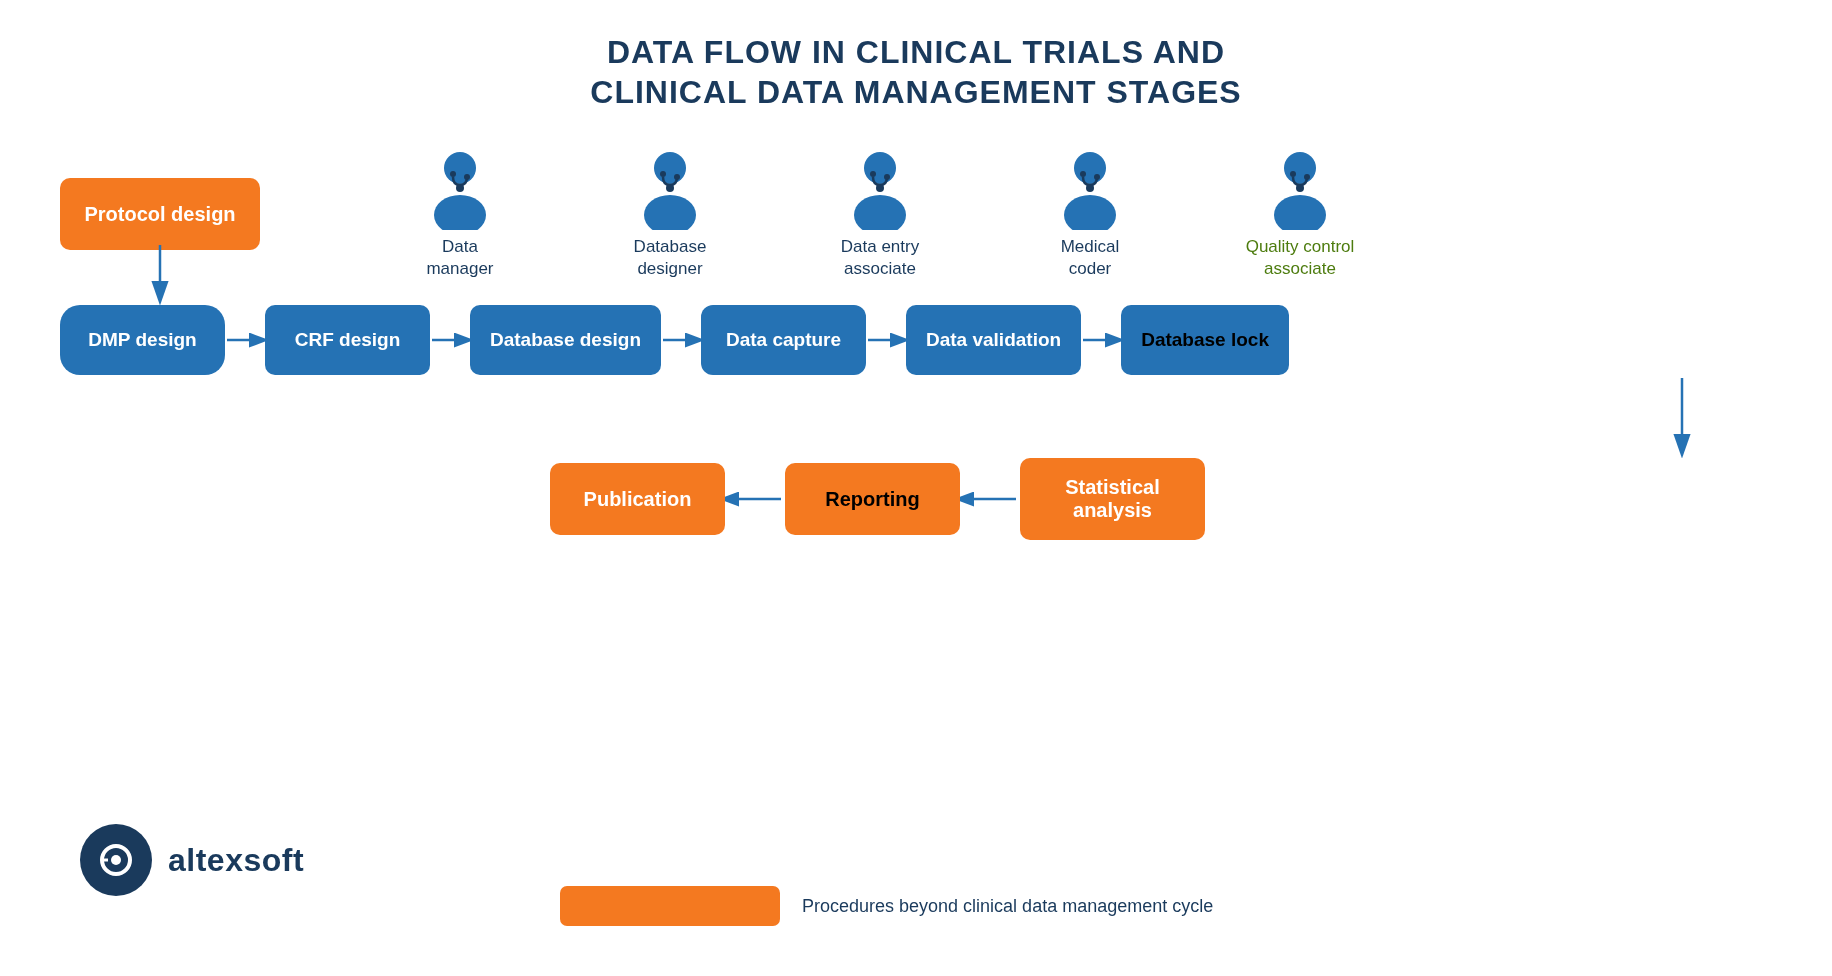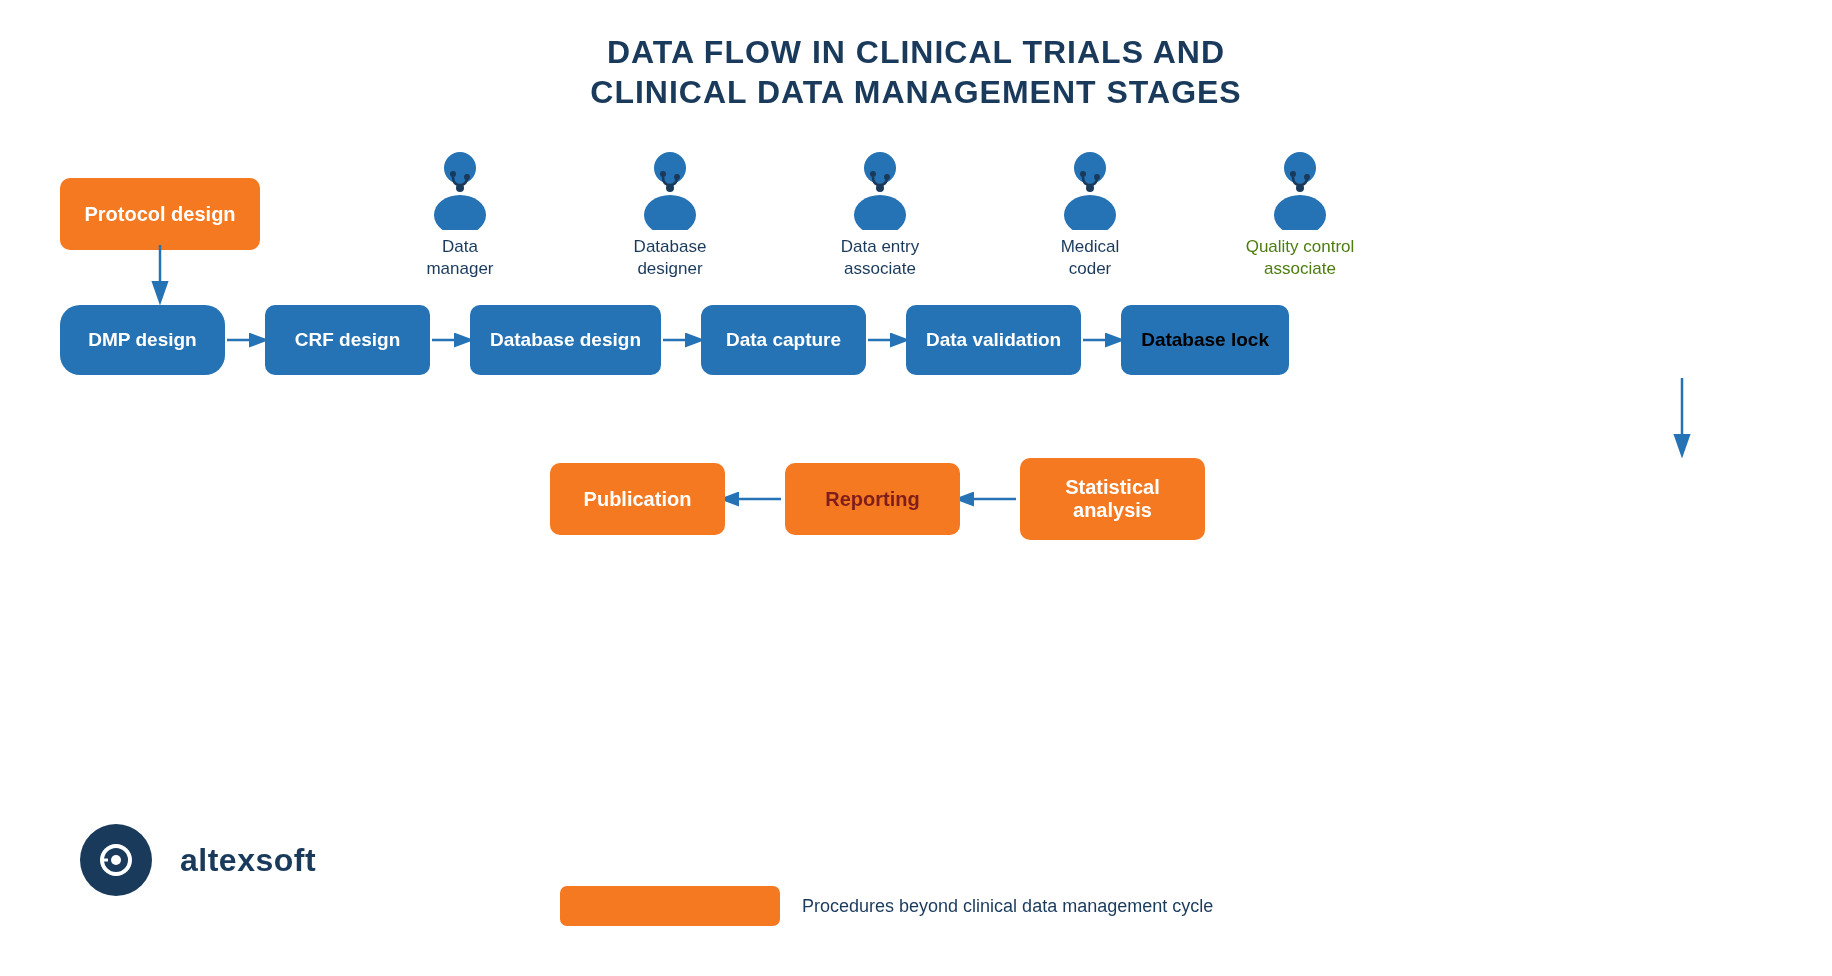--- a/index.html
+++ b/index.html
@@ -206,42 +206,42 @@
 
       <svg width="60" height="24" style="flex-shrink:0;">
         <defs>
             <marker id="ah6" markerWidth="8" markerHeight="6" refX="4" refY="3" orient="auto">
               <polygon points="0 0, 8 3, 0 6" fill="#2572b4"></polygon>
             </marker>
           </defs>
         <line x1="56" y1="12" x2="4" y2="12" stroke="#2572b4" stroke-width="2.5" marker-end="url(#ah6)"></line>
       </svg>
 
-      <div style="background:#f47920;color:#7f1d1d;border-radius:10px;padding:18px 22px;font-size:20px;font-weight:700;text-align:center;min-width:175px;min-height:72px;display:flex;align-items:center;justify-content:center;">
+      <div style="background:#f47920;color:#000000;border-radius:10px;padding:18px 22px;font-size:20px;font-weight:700;text-align:center;min-width:175px;min-height:72px;display:flex;align-items:center;justify-content:center;">
         <span>Reporting</span>
       </div>
 
       <svg width="60" height="24" style="flex-shrink:0;">
         <defs>
             <marker id="ah7" markerWidth="8" markerHeight="6" refX="4" refY="3" orient="auto">
               <polygon points="0 0, 8 3, 0 6" fill="#2572b4"></polygon>
             </marker>
           </defs>
         <line x1="56" y1="12" x2="4" y2="12" stroke="#2572b4" stroke-width="2.5" marker-end="url(#ah7)"></line>
       </svg>
 
       <div style="background:#f47920;color:#fff;border-radius:10px;padding:18px 22px;font-size:20px;font-weight:700;text-align:center;min-width:185px;min-height:72px;display:flex;align-items:center;justify-content:center;">
         <span style="white-space:pre-line;">Statistical
 analysis</span>
       </div>
     </div>
 
   </div>
 
-  <div style="position:absolute;bottom:80px;left:80px;display:flex;align-items:center;gap:28px;">
+  <div style="position:absolute;bottom:80px;left:80px;display:flex;align-items:center;gap:16px;">
     <div style="width:72px;height:72px;background:#1a3a5c;border-radius:50%;display:flex;align-items:center;justify-content:center;">
       <svg width="40" height="40" viewBox="0 0 40 40">
         <circle cx="20" cy="20" r="14" fill="none" stroke="white" stroke-width="4"></circle>
         <circle cx="20" cy="20" r="5" fill="white"></circle>
         <line x1="6" y1="20" x2="12" y2="20" stroke="white" stroke-width="3"></line>
       </svg>
     </div>
     <span style="color:#1a3a5c;font-size:32px;font-weight:700;letter-spacing:0.5px;">altexsoft</span>
   </div>
 

